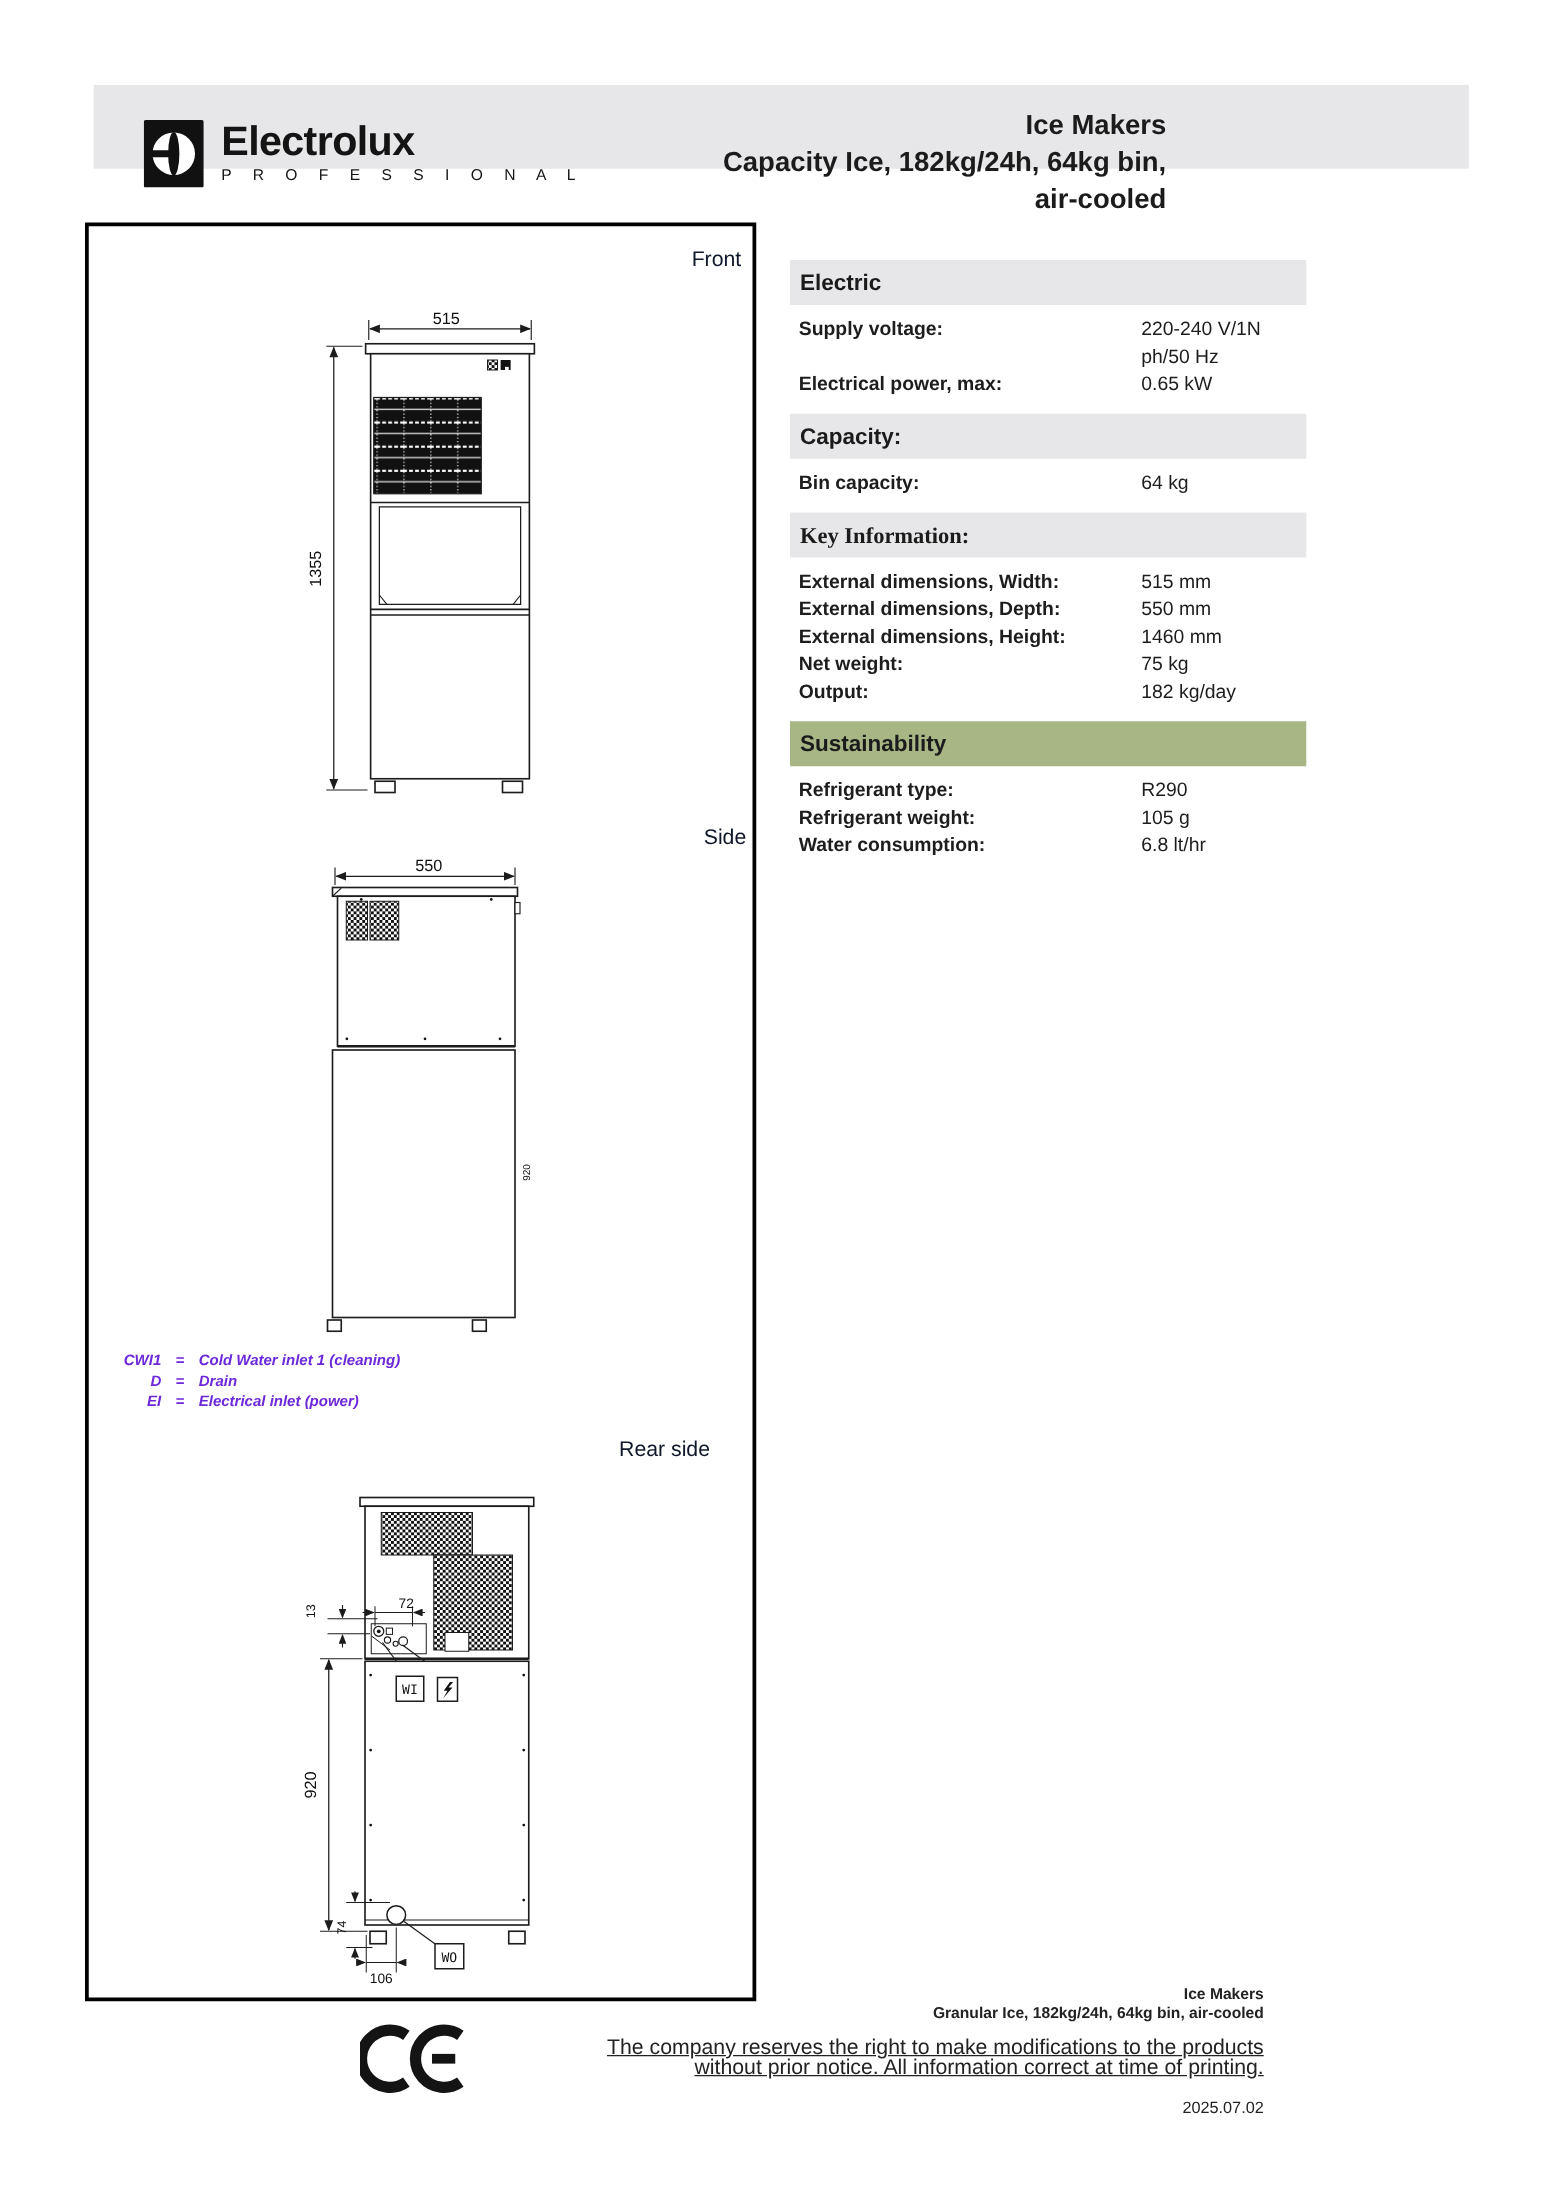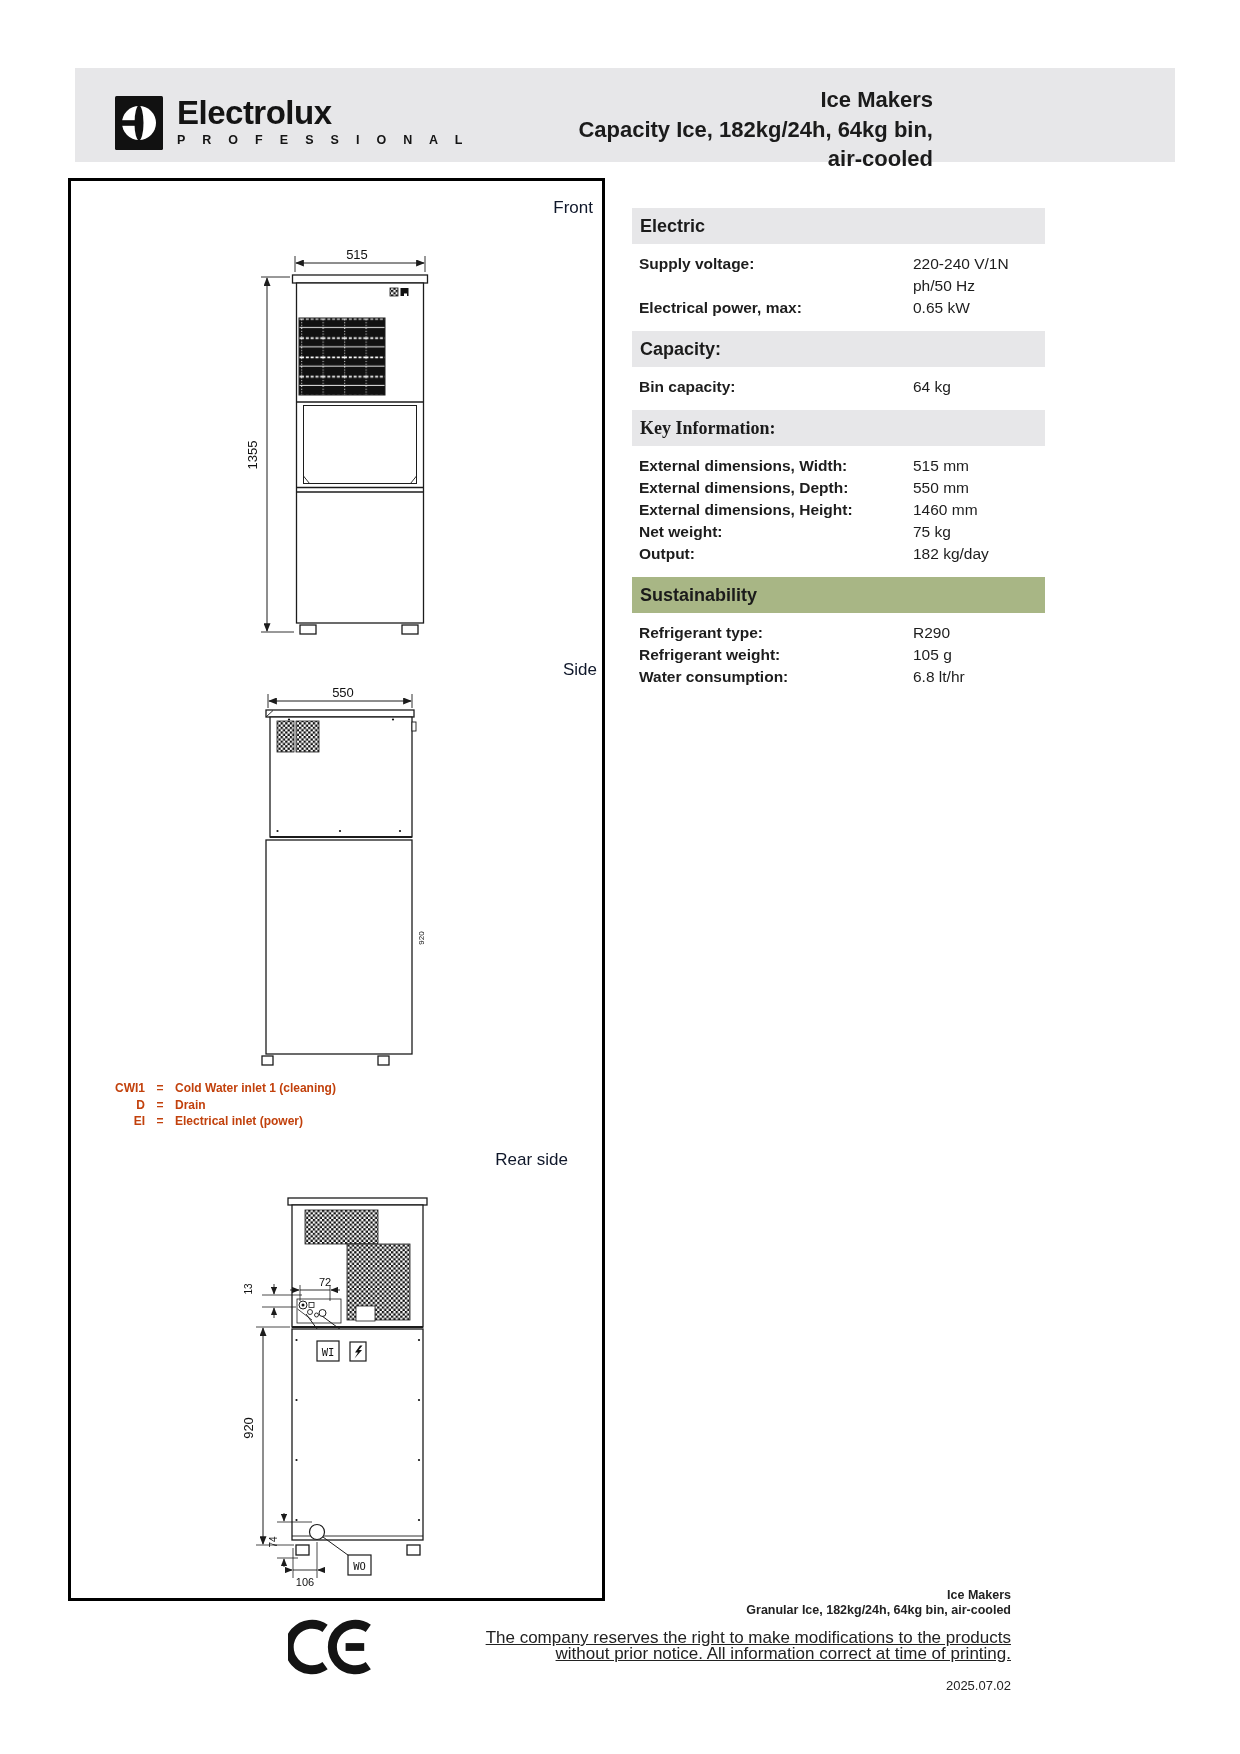--- a/index.html
+++ b/index.html
@@ -1,32 +1,32 @@
 <!DOCTYPE html>
 <html><head>
 <meta charset="utf-8">
 <style>
   html,body{margin:0;padding:0;background:#fff;}
   body{width:1240px;height:1754px;position:relative;font-family:"Liberation Sans",sans-serif;color:#1d1d1d;overflow:hidden;}
 
   
-  .header-band{position:absolute;left:75px;top:68px;width:1100px;height:94px;background:#e7e7e9;}
+  .header-band{position:absolute;left:75px;top:68px;width:1100px;height:67px;background:#e7e7e9;}
   .logo-wrap{position:absolute;left:40px;top:28px;display:flex;align-items:flex-start;}
   .logo-text{margin-left:14px;}
   .brand-name{font-size:33px;font-weight:700;letter-spacing:-0.5px;color:#141414;line-height:34px;}
-  .brand-sub{font-size:12.5px;font-weight:700;letter-spacing:6.8px;color:#141414;margin-top:3px;}
+  .brand-sub{font-size:12.5px;font-weight:400;letter-spacing:6.8px;color:#141414;margin-top:3px;}
   .title-block{position:absolute;right:242px;top:17px;text-align:right;font-size:22px;font-weight:700;line-height:29.5px;color:#1b1b1b;}
 
   
   .diagram-box{position:absolute;left:68px;top:178px;width:531px;height:1417px;border:3px solid #000;background:#fff;}
   .view-label{position:absolute;font-size:17px;color:#0f172a;}
   .drawing-svg{position:absolute;left:0;top:0;}
 
   
-  .legend{position:absolute;left:40px;top:899px;font-size:12px;font-weight:700;color:#c2410c;}
+  .legend{position:absolute;left:24px;top:899px;font-size:12px;font-weight:700;color:#6d28d9;font-style:italic;}
   .legend-row{display:flex;line-height:16.5px;}
   .legend-code{width:34px;text-align:right;}
   .legend-eq{width:30px;text-align:center;}
 
   
   .spec-table{position:absolute;left:632px;top:196px;width:413px;}
   .spec-band{height:36px;line-height:36px;padding-left:8px;font-size:18px;font-weight:700;color:#1b1b1b;margin-top:12px;}
   .spec-rows{margin:9px 0 10px 0;}
   .spec-row{display:flex;line-height:22px;font-size:15.5px;}
   .spec-label{width:274px;padding-left:7px;font-weight:700;}

